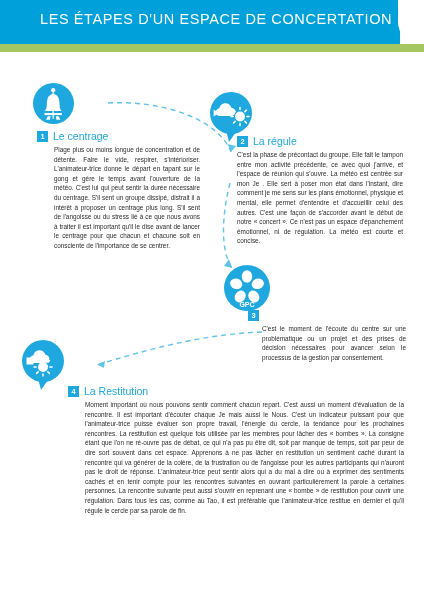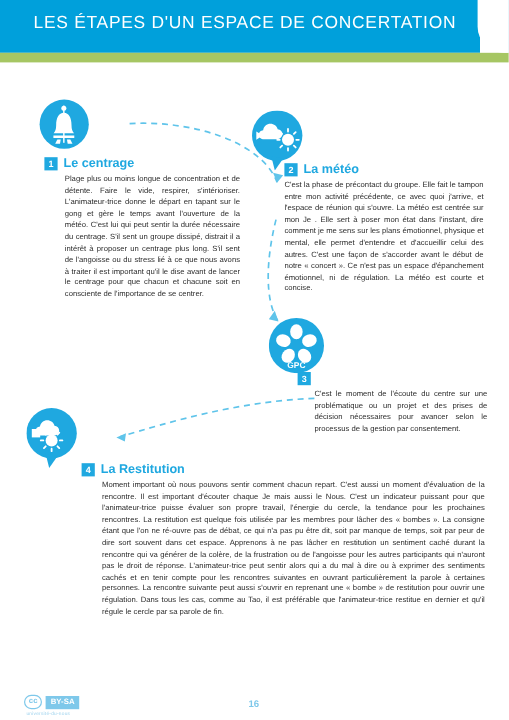--- a/index.html
+++ b/index.html
@@ -10,21 +10,21 @@
     position:relative;overflow:hidden;
   }
   .page{position:relative;width:424px;height:600px;}
 
   
   .header{
     position:absolute;left:0;top:0;width:424px;height:44px;
     background:#00a0db;
   }
   .header-title{
-    position:absolute;left:28px;top:11px;
+    position:absolute;left:40px;top:11px;
     color:#ffffff;font-size:14.5px;letter-spacing:.6px;
     font-weight:400;white-space:nowrap;
   }
   .header-green{
     position:absolute;left:0;top:44px;width:424px;height:8px;
     background:#a6c663;
   }
   .header-green:after{
     content:"";position:absolute;right:0;top:-44px;width:26px;height:44px;
     background:#ffffff;border-bottom-left-radius:22px;
@@ -43,21 +43,21 @@
 
   
   .block{position:absolute;}
   .head-row{display:flex;align-items:center;gap:5px;margin-bottom:3px;}
   .num-badge{
     width:11px;height:11px;background:#1fa8e0;color:#fff;
     font-size:7.5px;line-height:11px;text-align:center;font-weight:700;
     flex:none;
   }
   .sec-title{
-    color:#1fa8e0;font-size:10.5px;font-weight:700;white-space:nowrap;
+    color:#1fa8e0;font-size:10.5px;font-weight:400;white-space:nowrap;
   }
   .body-text{
     color:#2b2b2b;font-size:6.4px;line-height:9.6px;
     text-align:justify;
   }
 
   
   .footer{position:absolute;left:0;bottom:0;width:424px;height:34px;}
   .cc-logo{
     position:absolute;left:20px;bottom:9px;
@@ -181,42 +181,34 @@
     <div class="head-row">
       <div class="num-badge">1</div>
       <div class="sec-title">Le centrage</div>
     </div>
     <div class="body-text" style="padding-left:17px;">Plage plus ou moins longue de concentration et de détente. Faire le vide, respirer, s'intérioriser. L'animateur-trice donne le départ en tapant sur le gong et gère le temps avant l'ouverture de la météo. C'est lui qui peut sentir la durée nécessaire du centrage. S'il sent un groupe dissipé, distrait il a intérêt à proposer un centrage plus long. S'il sent de l'angoisse ou du stress lié à ce que nous avons à traiter il est important qu'il le dise avant de lancer le centrage pour que chacun et chacune soit en consciente de l'importance de se centrer.</div>
   </div>
 
   <div class="block" style="left:237px;top:135px;width:166px;">
     <div class="head-row">
       <div class="num-badge">2</div>
-      <div class="sec-title">La météo</div>
+      <div class="sec-title">La régule</div>
     </div>
     <div class="body-text" style="padding-left:0px;">C'est la phase de précontact du groupe. Elle fait le tampon entre mon activité précédente, ce avec quoi j'arrive, et l'espace de réunion qui s'ouvre. La météo est centrée sur mon Je . Elle sert à poser mon état dans l'instant, dire comment je me sens sur les plans émotionnel, physique et mental, elle permet d'entendre et d'accueillir celui des autres. C'est une façon de s'accorder avant le début de notre « concert ». Ce n'est pas un espace d'épanchement émotionnel, ni de régulation. La météo est courte et concise.</div>
   </div>
 
   <div class="block" style="left:248px;top:310px;width:158px;">
     <div class="head-row">
       <div class="num-badge">3</div>
     </div>
     <div class="body-text" style="padding-left:14px;">C'est le moment de l'écoute du centre sur une problématique ou un projet et des prises de décision nécessaires pour avancer selon le processus de la gestion par consentement.</div>
   </div>
 
   <div class="block" style="left:68px;top:385px;width:336px;">
     <div class="head-row">
       <div class="num-badge">4</div>
       <div class="sec-title">La Restitution</div>
     </div>
     <div class="body-text" style="padding-left:17px;">Moment important où nous pouvons sentir comment chacun repart. C'est aussi un moment d'évaluation de la rencontre. Il est important d'écouter chaque Je mais aussi le Nous. C'est un indicateur puissant pour que l'animateur-trice puisse évaluer son propre travail, l'énergie du cercle, la tendance pour les prochaines rencontres. La restitution est quelque fois utilisée par les membres pour lâcher des « bombes ». La consigne étant que l'on ne ré-ouvre pas de débat, ce qui n'a pas pu être dit, soit par manque de temps, soit par peur de dire sort souvent dans cet espace. Apprenons à ne pas lâcher en restitution un sentiment caché durant la rencontre qui va générer de la colère, de la frustration ou de l'angoisse pour les autres participants qui n'auront pas le droit de réponse. L'animateur-trice peut sentir alors qui a du mal à dire ou à exprimer des sentiments cachés et en tenir compte pour les rencontres suivantes en ouvrant particulièrement la parole à certaines personnes. La rencontre suivante peut aussi s'ouvrir en reprenant une « bombe » de restitution pour ouvrir une régulation. Dans tous les cas, comme au Tao, il est préférable que l'animateur-trice restitue en dernier et qu'il régule le cercle par sa parole de fin.</div>
   </div>
 
-  <div class="footer">
-    <div class="cc-logo">
-      <span class="cc-circle">cc</span>
-      <span class="cc-bysa">BY-SA</span>
-    </div>
-    <div class="cc-sub">université-du-nous</div>
-    <div class="page-num">16</div>
-  </div>
 
 </div>
 
 </body></html>

